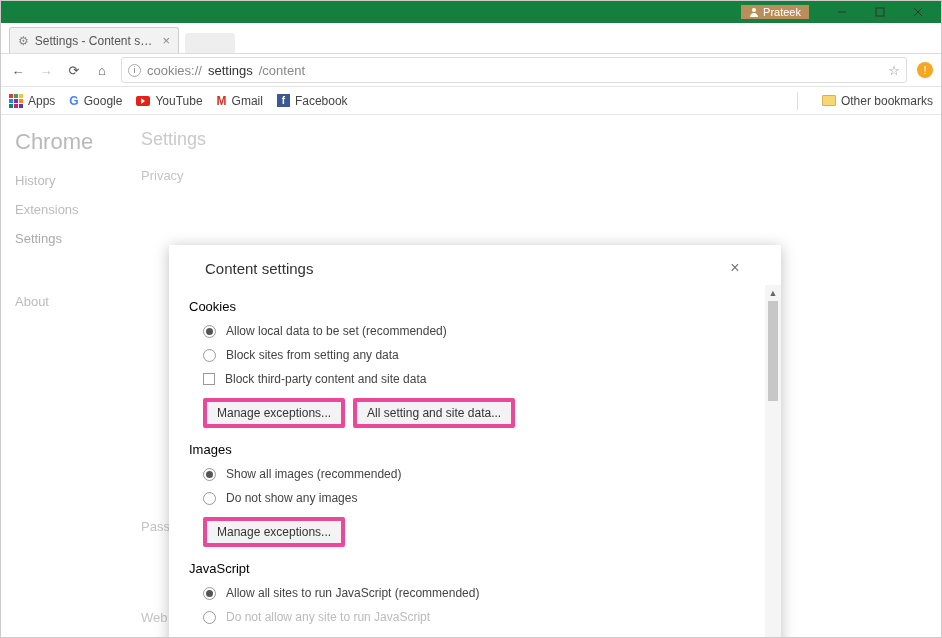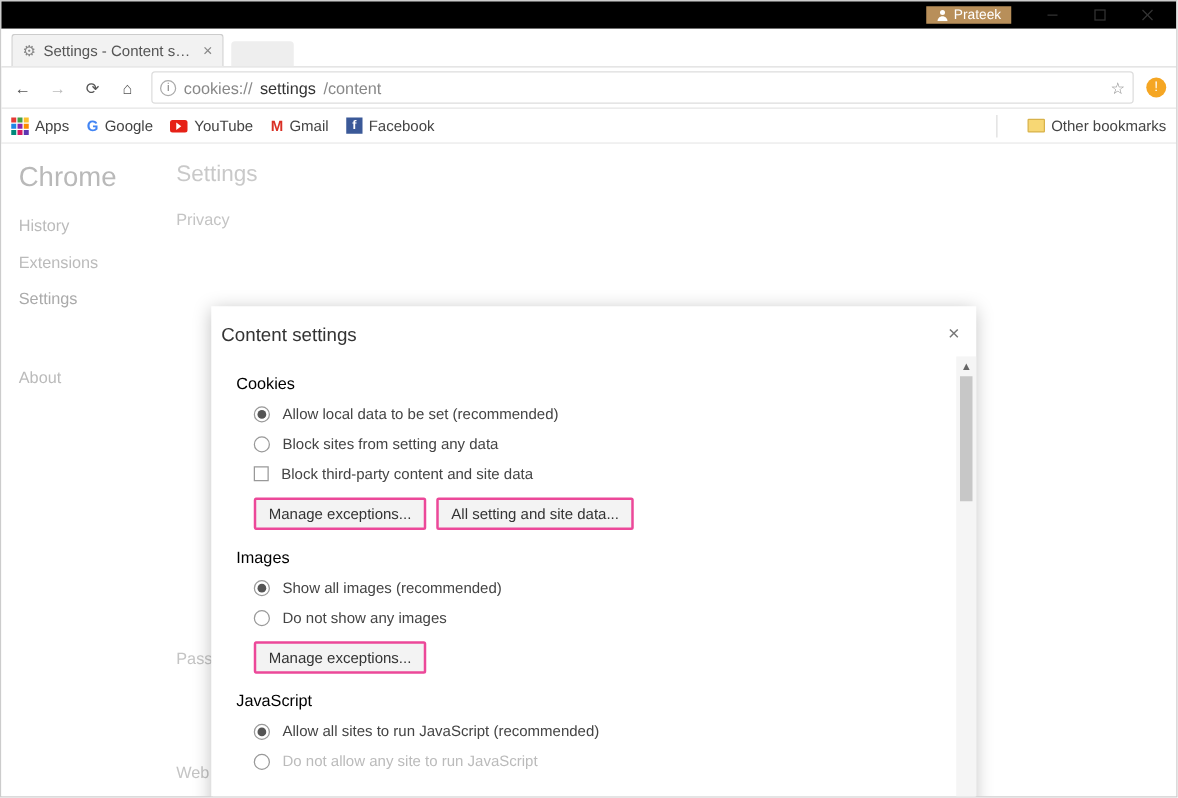--- a/index.html
+++ b/index.html
@@ -1,18 +1,18 @@
 <!DOCTYPE html>
 <html><head>
 <meta charset="utf-8">
 <style>
   * { box-sizing: border-box; margin: 0; padding: 0; font-family: "Segoe UI", Arial, sans-serif; }
   body { width: 942px; height: 638px; background: #fff; overflow: hidden; position: relative; border:1px solid #ccc;}
   
-  .titlebar { height: 22px; background:#000000; display:flex; justify-content:flex-end; align-items:center; padding-right:4px;}
+  .titlebar { height: 22px; background:#15803d; display:flex; justify-content:flex-end; align-items:center; padding-right:4px;}
   .titlebar .tag { background:#b88f5a; color:#fff; font-size:11px; padding:1px 8px; margin-right:14px; display:flex; align-items:center; gap:4px;}
   .win-btn { width:38px; height:20px; display:flex; align-items:center; justify-content:center; font-size:12px; color:#444;}
   .win-btn svg { width:10px; height:10px; }
   
   .tabstrip { height:30px; background:#fff; display:flex; align-items:flex-end; padding-left:8px;}
   .tab { height:26px; width:170px; background:#f2f2f2; border:1px solid #ccc; border-bottom:none; border-radius:3px 3px 0 0; display:flex; align-items:center; padding:0 8px; font-size:12px; color:#555; gap:6px; position:relative;}
   .tab .gear { color:#888; }
   .tab .close { margin-left:auto; font-size:13px; color:#888;}
   .ghost-tab { width:50px; height:20px; margin-left:6px; background:#eee; border-radius:3px 3px 0 0;}
   
@@ -33,34 +33,34 @@
   
   .page-bg { position:relative; height:calc(100% - 22px - 30px - 34px - 28px); background:#fff;}
   .page-bg .side { position:absolute; left:14px; top:14px; font-size:13px; color:#bbb;}
   .page-bg .side h1 { font-size:22px; font-weight:400; color:#b9b9b9; margin-bottom:18px;}
   .page-bg .side div { margin-bottom:14px;}
   .page-bg .shadow-main { position:absolute; left:140px; top:14px; font-size:13px; color:#c4c4c4;}
   .page-bg .shadow-main h2 {font-size:18px; font-weight:400; color:#c9c9c9; margin-bottom:18px;}
   .page-bg .shadow-main .lbl { margin:8px 0 8px;}
   
   .modal { position:absolute; left:168px; top:130px; width:612px; height:478px; background:#fff; box-shadow:0 2px 14px rgba(0,0,0,0.25); display:flex; flex-direction:column;}
-  .modal-head { padding:14px 8px 8px; font-size:15px; color:#333; display:flex; align-items:center;}
+  .modal-head { padding:14px 36px 8px; font-size:15px; color:#333; display:flex; align-items:center;}
   .modal-head .x { margin-left:auto; font-size:16px; color:#777; width:20px; text-align:center;}
   .modal-body { flex:1; overflow:hidden; position:relative; padding:0 6px 0 20px;}
   .scroll-area { position:absolute; inset:0 16px 0 20px; overflow:hidden;}
   .scrollbar { position:absolute; right:0; top:0; bottom:0; width:16px; background:#f5f5f5; display:flex; flex-direction:column; align-items:center;}
   .scrollbar .arrow { font-size:9px; color:#666; height:16px; display:flex; align-items:center; justify-content:center; width:100%;}
   .scrollbar .thumb { width:10px; background:#c7c7c7; height:100px; margin-top:0;}
   .sect-title { font-size:13px; color:#000000; margin:14px 0 10px; }
   .opt { display:flex; align-items:center; gap:10px; font-size:12px; color:#444; margin:10px 0 10px 14px;}
   .radio { width:13px; height:13px; border:1px solid #999; border-radius:50%; display:flex; align-items:center; justify-content:center;}
   .radio.sel::after { content:""; width:7px; height:7px; background:#555; border-radius:50%;}
   .chk { width:12px; height:12px; border:1px solid #999;}
   .btn-row { margin:12px 0 4px 14px; display:flex; gap:8px;}
-  .btn { font-size:12px; color:#333; background:#f3f3f3; border:2px solid #ec4899; padding:4px 10px; border-radius:2px;}
+  .btn { font-size:12px; color:#333; background:#f3f3f3; border:4px solid #ec4899; padding:4px 10px; border-radius:2px;}
   .folder-ico { width:14px; height:11px; background:#f7d774; border:1px solid #d8b24a; border-radius:1px;}
   .truncate { white-space:nowrap; overflow:hidden; text-overflow:ellipsis;}
 </style>
 </head>
 <body>
 
 <div class="titlebar">
   <div class="tag">
     <svg width="10" height="10" viewBox="0 0 10 10">
         <circle cx="5" cy="3" r="2" fill="#fff"></circle>

